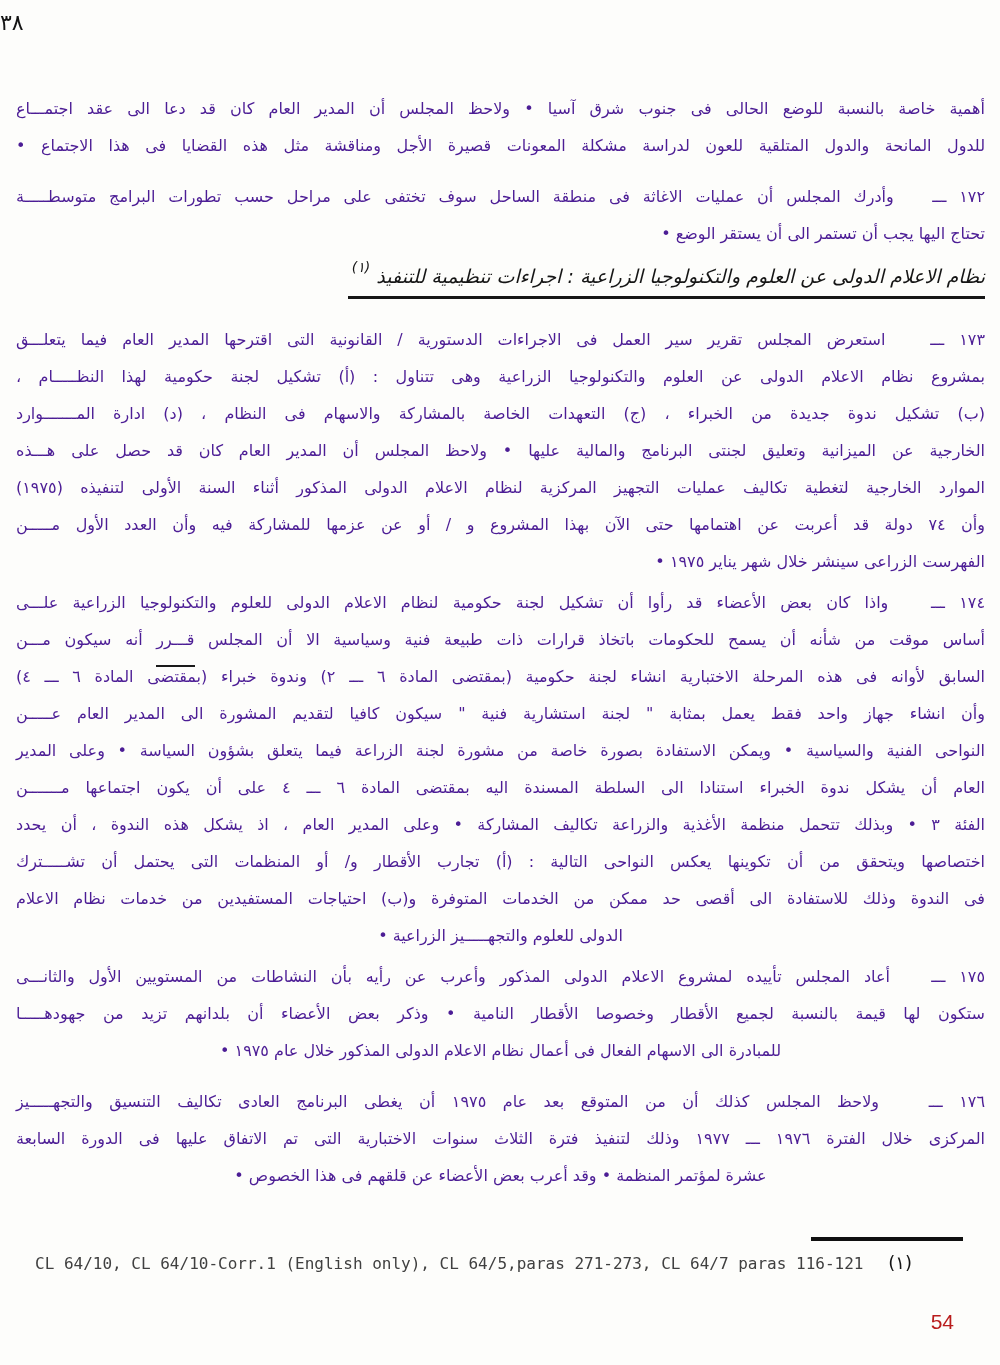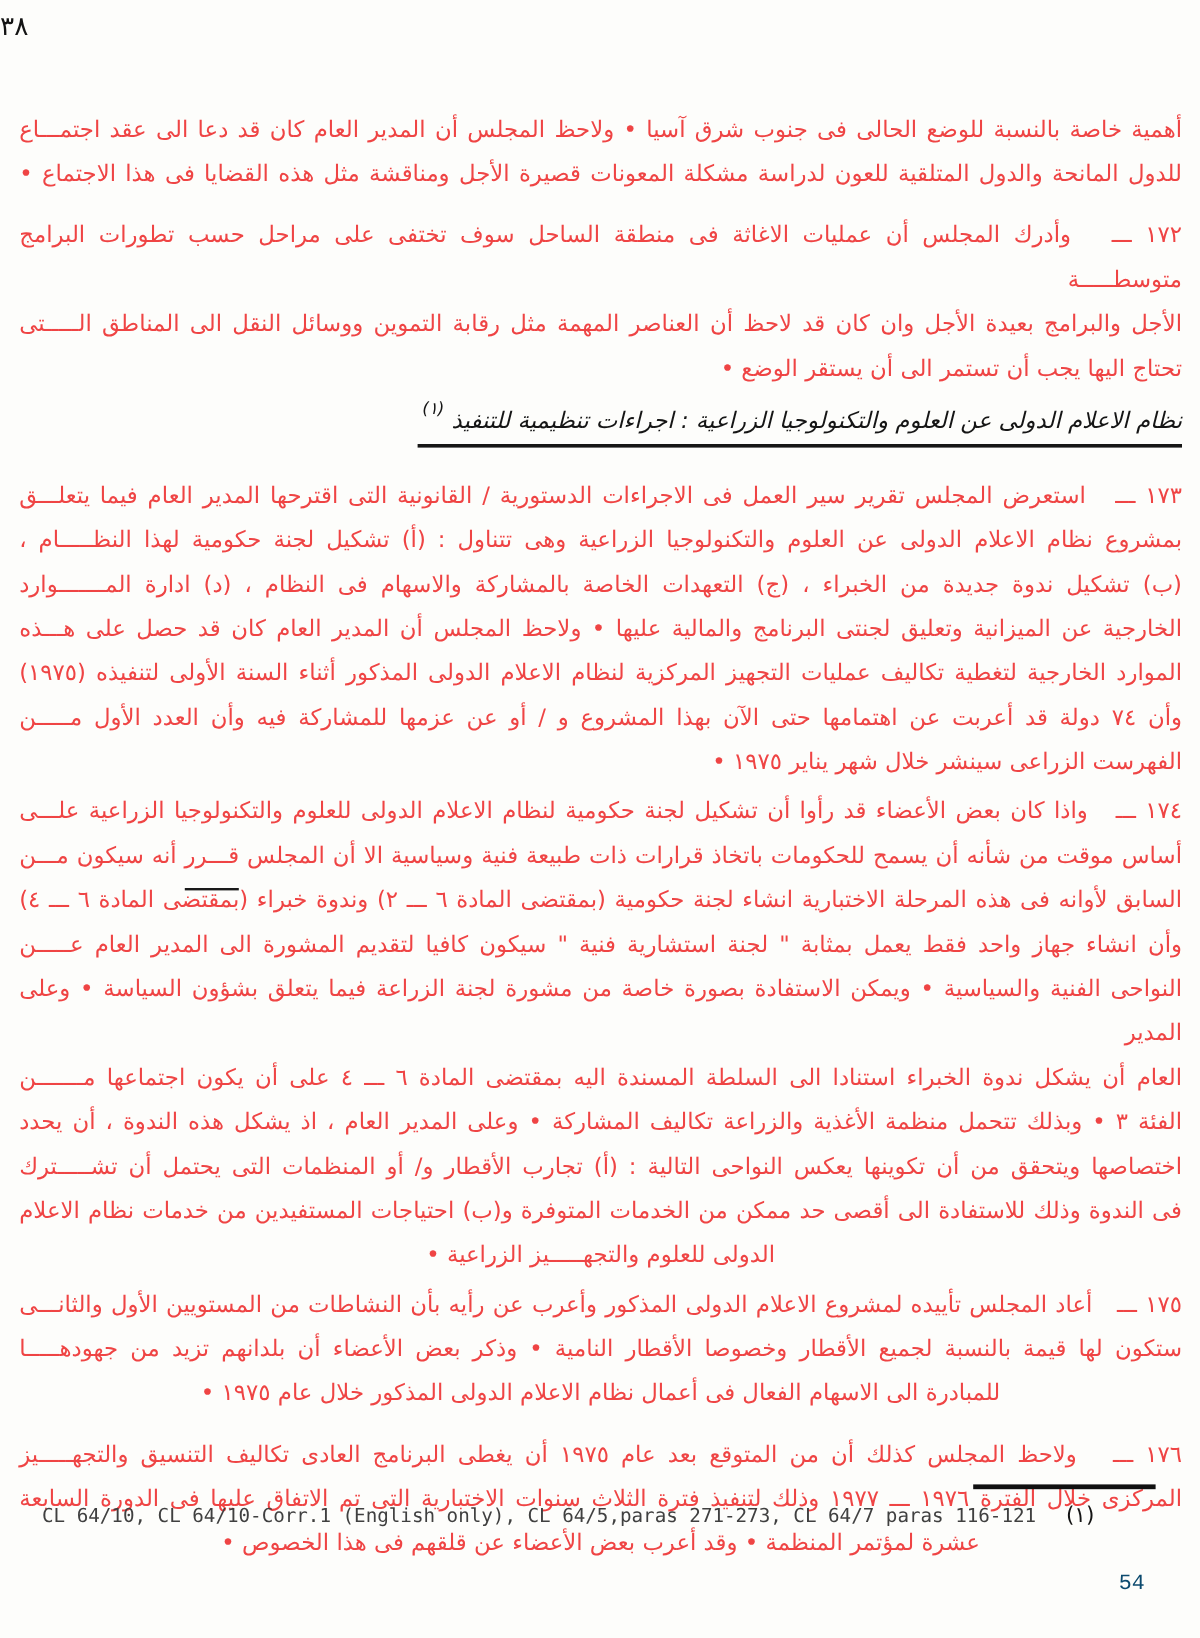--- a/index.html
+++ b/index.html
@@ -12,21 +12,21 @@
     overflow:hidden;
   }
   .page{position:absolute;inset:0;}
   .top-pagenum{
     position:absolute;top:10px;left:0;right:14px;
     text-align:left;font-size:22px;letter-spacing:4px;color:#141414;
   }
   .content{
     position:absolute;top:90px;left:16px;right:15px;
   }
-  .para{direction:rtl;font-size:19px;color:#ef4444;}
+  .para{direction:rtl;font-size:16px;color:#4c1d95;}
   .line{line-height:37px;white-space:normal;}
   .full{text-align:justify;text-align-last:justify;}
   .last-right{text-align:right;}
   .last-center{text-align:center;}
   .u-word{border-bottom:2px solid #1a1a1a;padding-bottom:16px;}
   [data-name="paragraph-172"]{margin-top:14px;}
   .heading-row{direction:rtl;text-align:right;margin-top:6px;font-size:19px;font-style:italic;}
   .heading-underline{
     display:inline-block;border-bottom:3px solid #161616;
     padding-bottom:7px;padding-left:4px;line-height:26px;
@@ -43,39 +43,38 @@
     position:absolute;top:1252px;left:35px;right:88px;
     display:flex;justify-content:space-between;align-items:baseline;direction:ltr;
   }
   .footnote-text{
     font-family:"DejaVu Sans Mono","Liberation Mono",monospace;
     font-size:16px;color:#404040;white-space:nowrap;
   }
   .footnote-marker{font-size:18px;color:#141414;padding-left:20px;}
   .bottom-pagenum{
     position:absolute;top:1310px;right:46px;
-    font-family:Liberation Mono, monospace;
-    font-size:18px;color:#0c4a6e;
+    font-family:Liberation Sans, sans-serif;
+    font-size:21px;color:#b91c1c;
   }
 </style>
 </head>
 <body>
 
 <div class="page" data-name="scanned-document-page">
 
   <div class="top-pagenum" data-name="page-number-top">٣٨</div>
 
   <div class="content" data-name="document-body">
       <div class="para" dir="rtl" data-name="intro-paragraph">
         <div class="line full" data-name="text-line"><span>أهمية خاصة بالنسبة للوضع الحالى فى جنوب شرق آسيا • ولاحظ المجلس أن المدير العام كان قد دعا الى عقد اجتمـــاع</span></div>
         <div class="line full" data-name="text-line"><span>للدول المانحة والدول المتلقية للعون لدراسة مشكلة المعونات قصيرة الأجل ومناقشة مثل هذه القضايا فى هذا الاجتماع •</span></div>
       </div>
       <div class="para" dir="rtl" data-name="paragraph-172">
         <div class="line full" data-name="text-line"><span>١٧٢ ـــ&nbsp;&nbsp; وأدرك المجلس أن عمليات الاغاثة فى منطقة الساحل سوف تختفى على مراحل حسب تطورات البرامج متوسطـــــة</span></div>
-        <div class="line full" data-name="text-line"><span>الأجل والبرامج بعيدة الأجل وان كان قد لاحظ أن العناصر المهمة مثل رقابة التموين ووسائل النقل الى المناطق الـــــتى</span></div>
         <div class="line last-right" data-name="text-line"><span>تحتاج اليها يجب أن تستمر الى أن يستقر الوضع •</span></div>
       </div>
       <div class="heading-row" dir="rtl" data-name="section-heading"><span class="heading-underline" data-name="section-heading-underline"><span data-name="section-heading-text">نظام الاعلام الدولى عن العلوم والتكنولوجيا الزراعية : اجراءات تنظيمية للتنفيذ</span><sup class="heading-marker" data-name="footnote-reference-marker">(١)</sup></span></div>
       <div class="para" dir="rtl" data-name="paragraph-173">
         <div class="line full" data-name="text-line"><span>١٧٣ ـــ&nbsp;&nbsp; استعرض المجلس تقرير سير العمل فى الاجراءات الدستورية / القانونية التى اقترحها المدير العام فيما يتعلـــق</span></div>
         <div class="line full" data-name="text-line"><span>بمشروع نظام الاعلام الدولى عن العلوم والتكنولوجيا الزراعية وهى تتناول : (أ) تشكيل لجنة حكومية لهذا النظـــــام ،</span></div>
         <div class="line full" data-name="text-line"><span>(ب) تشكيل ندوة جديدة من الخبراء ، (ج) التعهدات الخاصة بالمشاركة والاسهام فى النظام ، (د) ادارة المـــــــوارد</span></div>
         <div class="line full" data-name="text-line"><span>الخارجية عن الميزانية وتعليق لجنتى البرنامج والمالية عليها • ولاحظ المجلس أن المدير العام كان قد حصل على هـــذه</span></div>
         <div class="line full" data-name="text-line"><span>الموارد الخارجية لتغطية تكاليف عمليات التجهيز المركزية لنظام الاعلام الدولى المذكور أثناء السنة الأولى لتنفيذه (١٩٧٥)</span></div>
         <div class="line full" data-name="text-line"><span>وأن ٧٤ دولة قد أعربت عن اهتمامها حتى الآن بهذا المشروع و / أو عن عزمها للمشاركة فيه وأن العدد الأول مـــــن</span></div>

